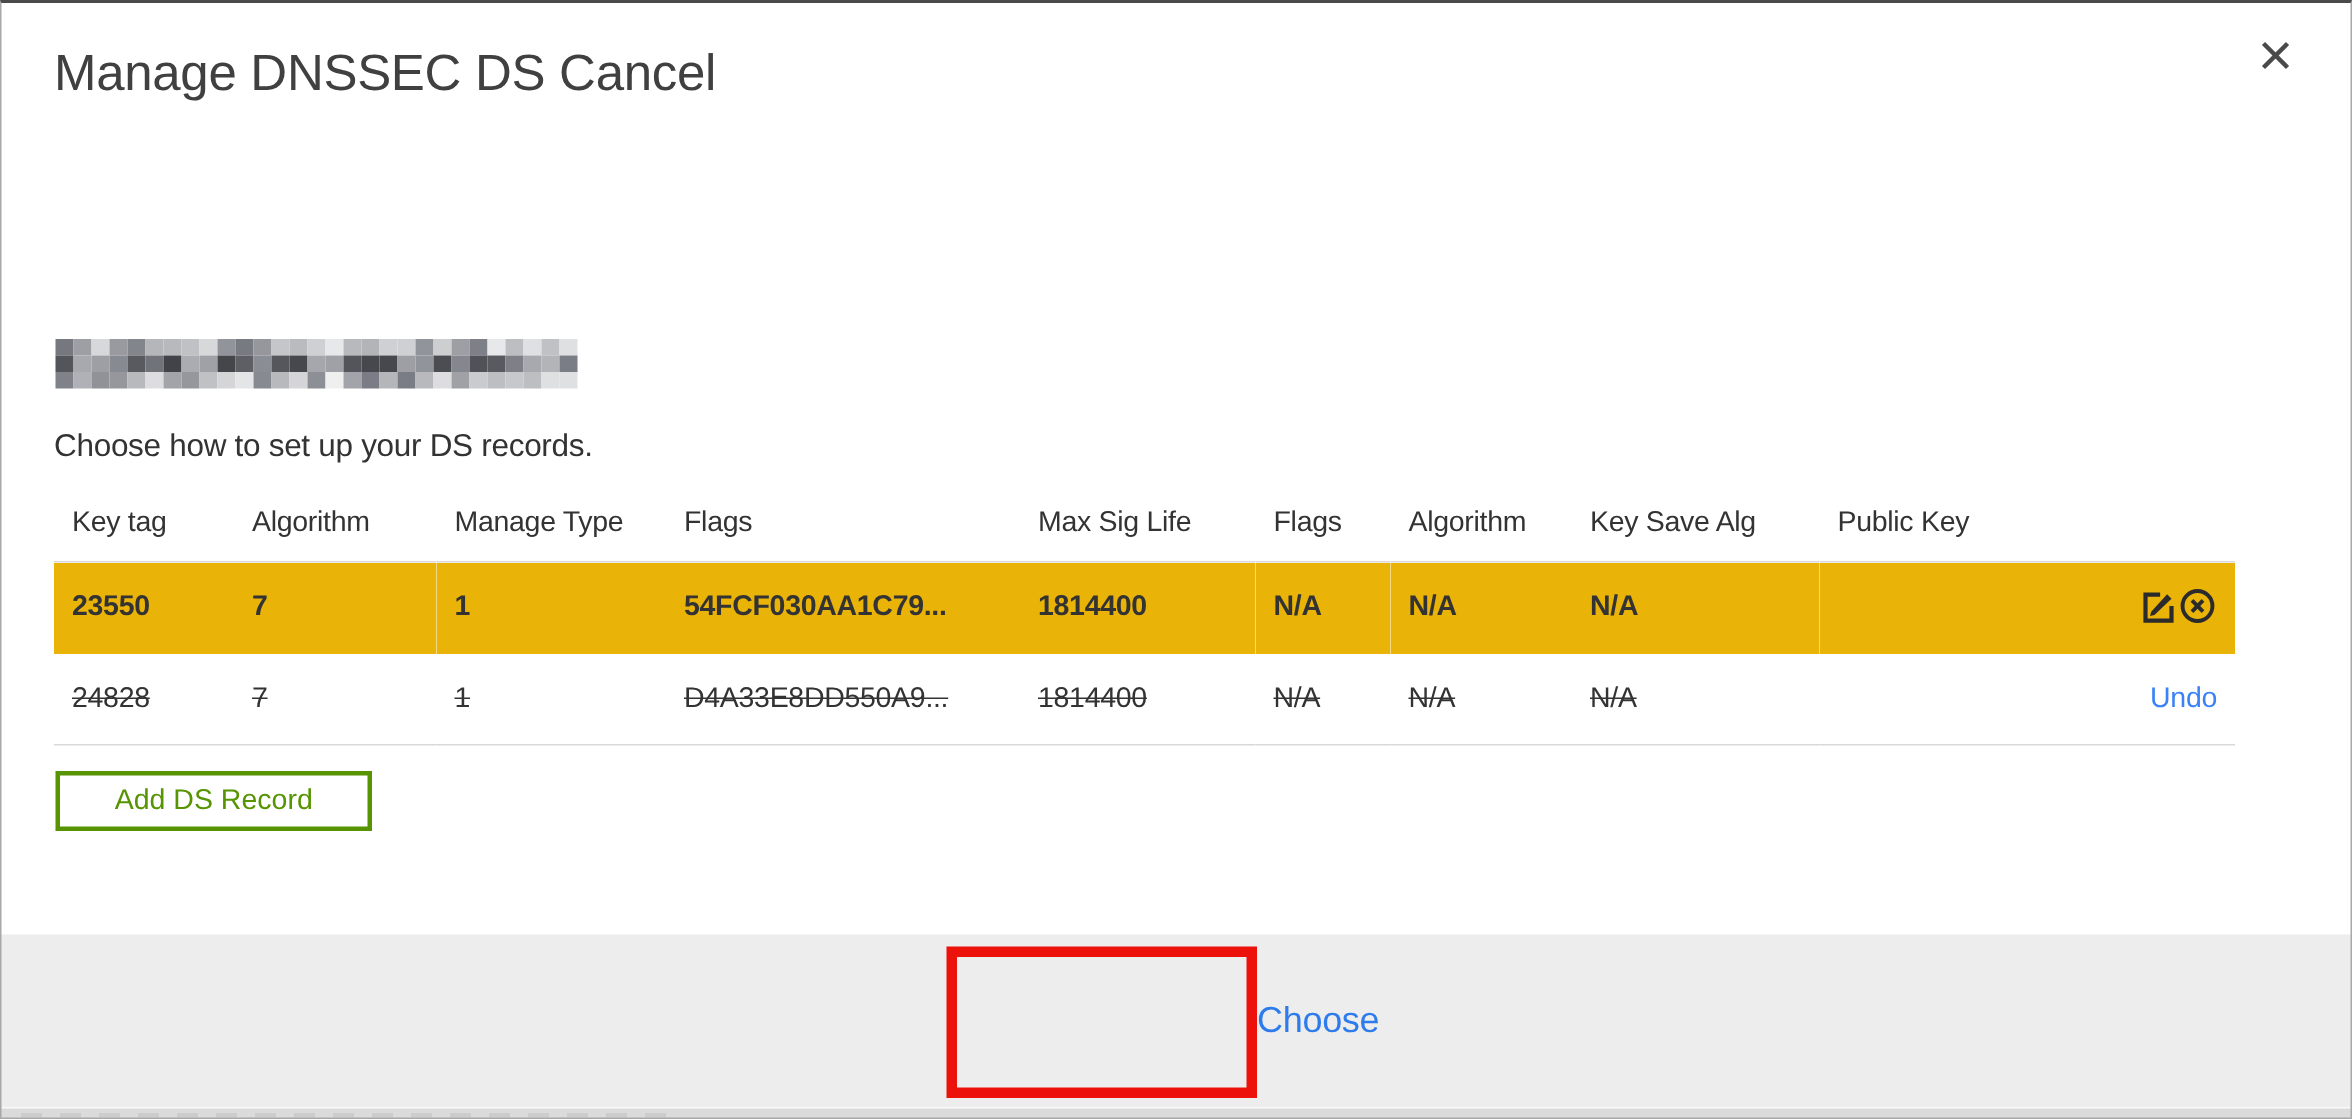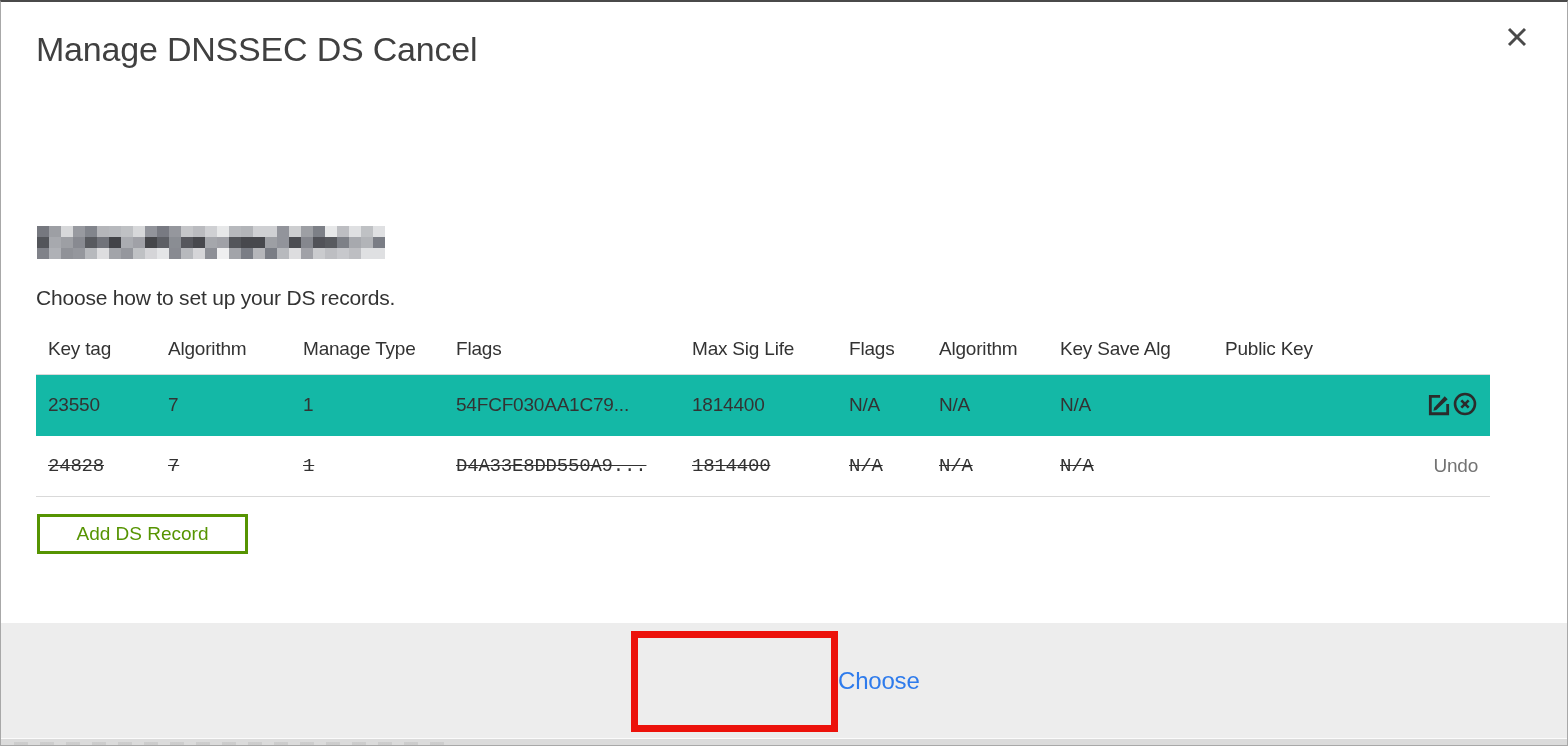--- a/index.html
+++ b/index.html
@@ -48,30 +48,30 @@
     font-weight: 400; font-size: 19px; color: #333;
     text-align: left; padding: 8px 0 14px 12px;
     border-bottom: 1px solid #d9d9d9;
     white-space: nowrap;
   }
   .ds-table td {
     font-size: 19px; color: #333;
     padding: 0 0 0 12px; height: 61px;
     white-space: nowrap; overflow: hidden;
   }
-  tr.row-normal { background: #14b8a6; }
+  tr.row-normal { background: #eab308; font-weight: bold; }
   tr.row-deleted { border-bottom: 1px solid #d9d9d9; }
-  tr.row-deleted td.strike { text-decoration: line-through; font-family: Liberation Mono, monospace; }
+  tr.row-deleted td.strike { text-decoration: line-through; }
   td.actions { text-align: right; padding-right: 12px; }
   .icon-btn {
     background: none; border: none; cursor: pointer;
     padding: 0; vertical-align: middle;
   }
   .undo-link {
-    color: #737373; text-decoration: none; font-size: 19px; cursor: pointer;
+    color: #3b82f6; text-decoration: none; font-size: 19px; cursor: pointer;
   }
   .add-ds-btn {
     position: absolute; top: 514px; left: 37px;
     width: 211px; height: 40px;
     background: #ffffff;
     border: 3px solid #569402;
     color: #569402;
     font-family: "Liberation Sans", sans-serif;
     font-size: 19px;
     cursor: pointer;

